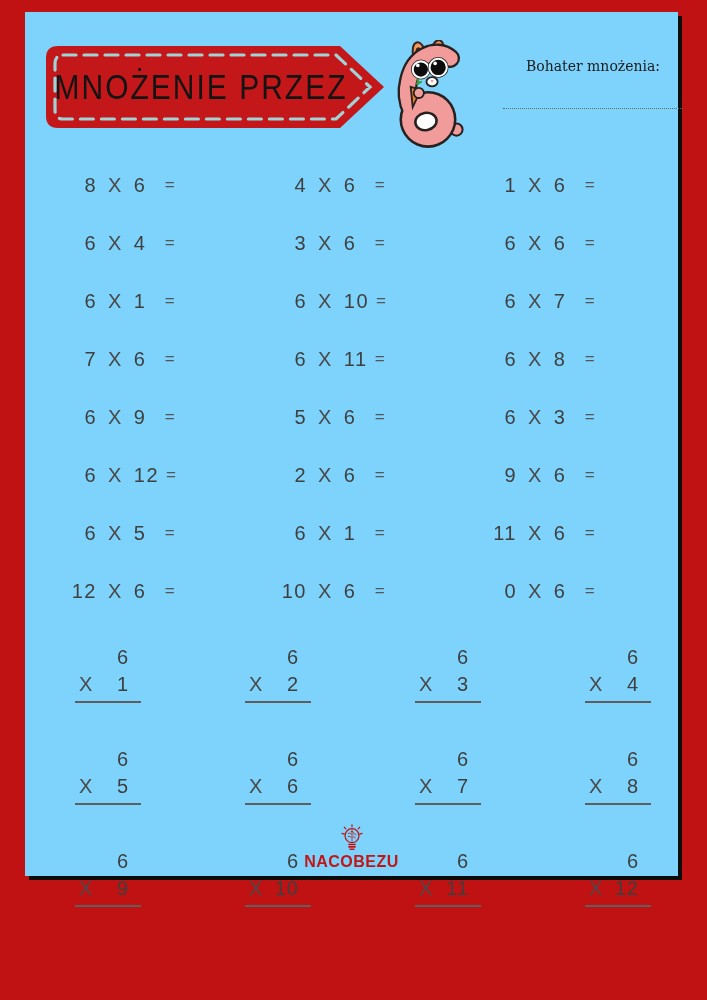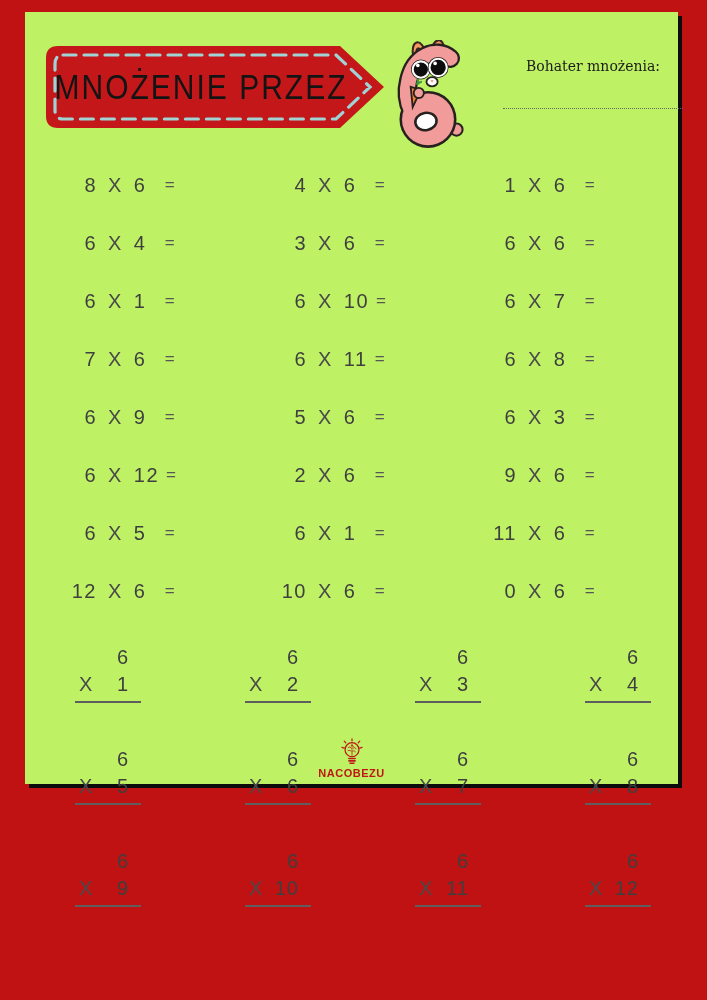--- a/index.html
+++ b/index.html
@@ -2,22 +2,22 @@
 <html><head>
 <meta charset="utf-8">
 <style>
   html,body { margin:0; padding:0; }
   body {
     width:707px; height:1000px; position:relative; overflow:hidden;
     background:#c01212;
     font-family:"Liberation Sans", sans-serif;
   }
   .page {
-    position:absolute; left:25px; top:12px; width:653px; height:772px;
-    background:#bef264; box-shadow:4px 4px 0 #0c0c0c;
+    position:absolute; left:25px; top:12px; width:653px; height:864px;
+    background:#7dd3fc; box-shadow:4px 4px 0 #0c0c0c;
   }
   
   .banner { position:absolute; left:20px; top:33px; width:340px; height:84px; }
   .banner svg { position:absolute; left:0; top:0; width:100%; height:100%; }
   .banner-text {
     position:absolute; left:6px; top:0; width:300px; height:84px;
     display:flex; align-items:center; justify-content:center;
     font-size:30px; font-weight:300; letter-spacing:2px; color:#141414;
     transform:scaleY(1.15); white-space:nowrap;
   }
@@ -42,21 +42,21 @@
   }
   .vcell { border-bottom:2px solid #5e5e5e; padding-bottom:3px; font-size:20px; color:#3f3f3f; letter-spacing:1px; }
   .vtop { text-align:right; padding-right:12px; height:27px; line-height:27px; }
   .vrow { display:flex; justify-content:space-between; padding:0 12px 0 4px; height:27px; line-height:27px; }
   .vrow .vop { color:#4a4a4a; }
   
   .footer {
     position:absolute; left:0; right:0; bottom:5px;
     display:flex; flex-direction:column; align-items:center;
   }
-  .logo-text { color:#c01616; font-weight:bold; font-size:11px; letter-spacing:0.5px; margin-top:1px; }
+  .logo-text { color:#c01616; font-weight:bold; font-size:16px; letter-spacing:0.5px; margin-top:1px; }
 </style>
 </head>
 <body>
 
 <div class="page">
 
   <div class="banner">
     <svg viewBox="0 0 340 84">
       <path d="M13 1 H295 L339 42 L295 83 H13 Q1 83 1 71 V13 Q1 1 13 1 Z" fill="#c31719"></path>
       <path d="M18 10 H291 L325 42 L291 74 H18 Q10 74 10 65 V19 Q10 10 18 10 Z" fill="none" stroke="#9fd3d6" stroke-width="3.2" stroke-dasharray="13 8" stroke-linecap="round"></path>

